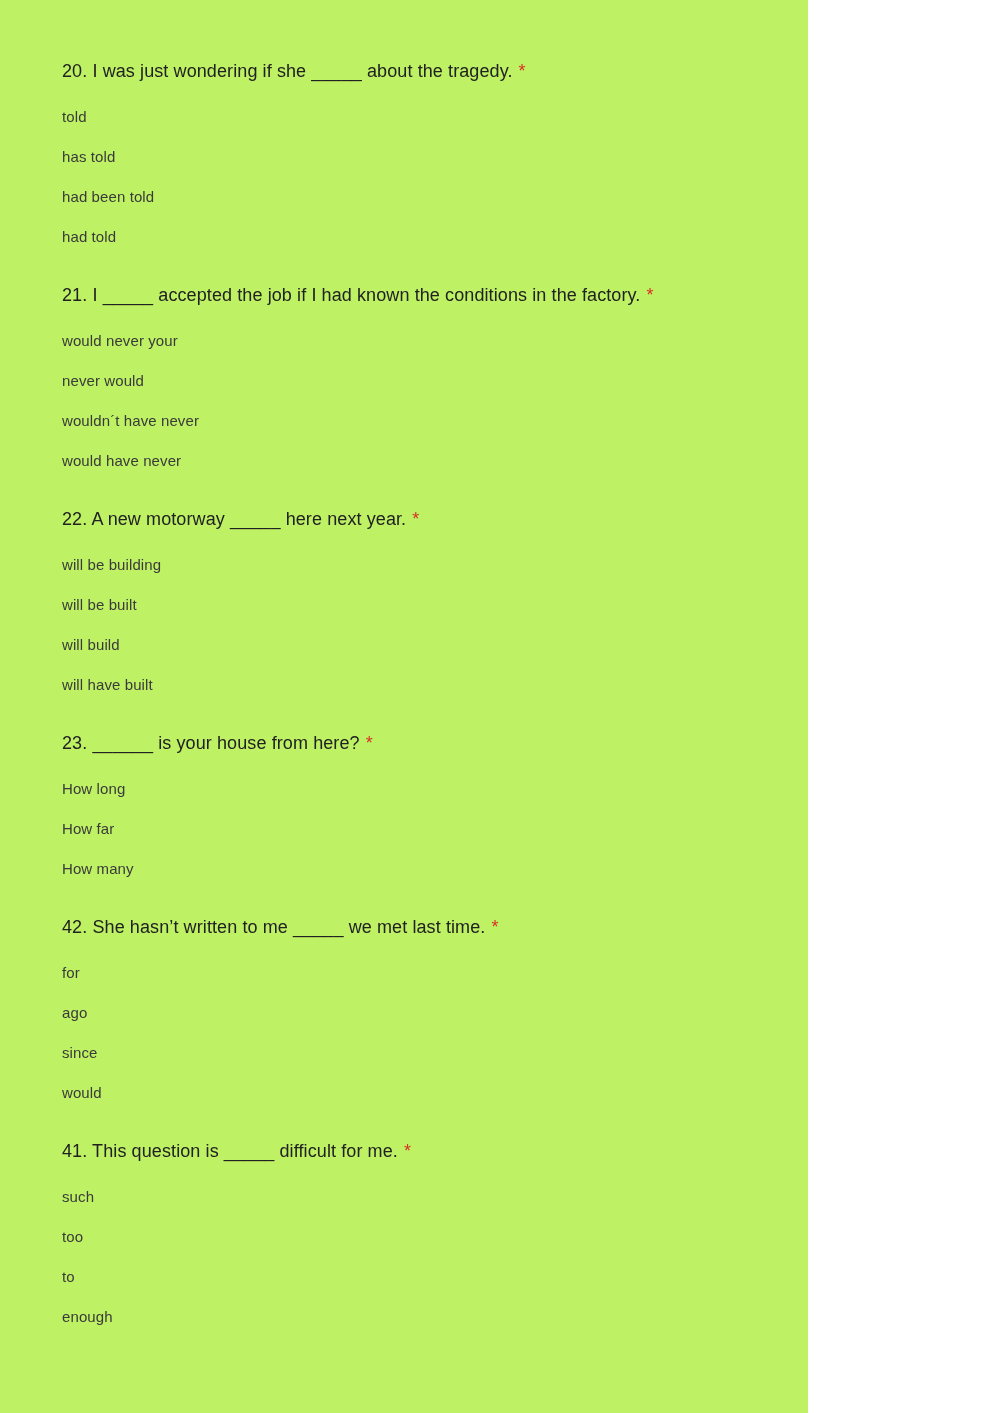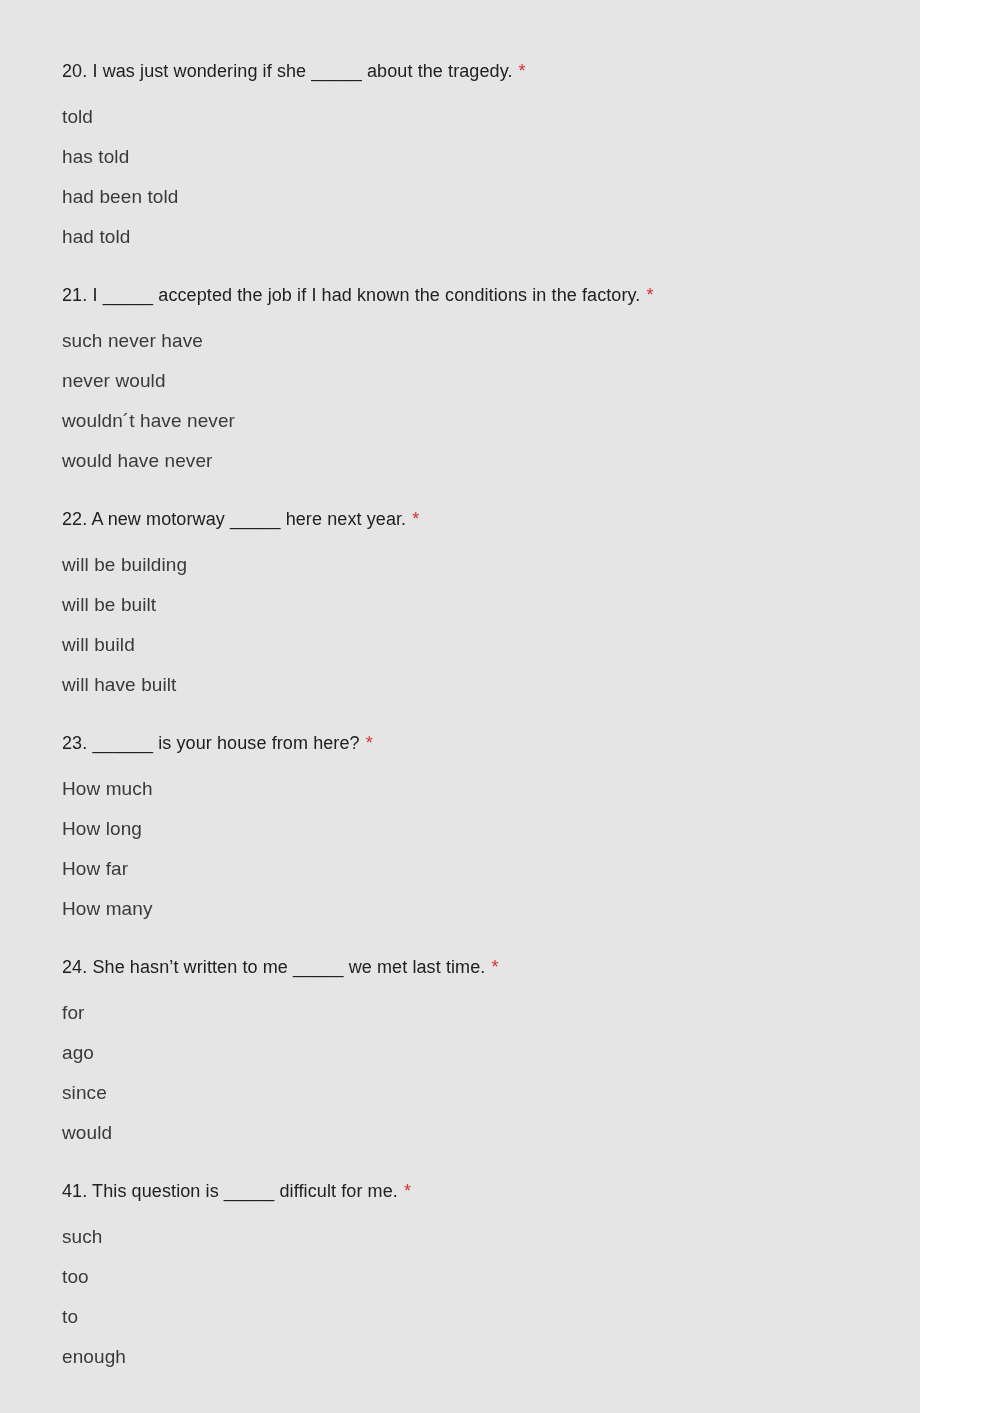--- a/index.html
+++ b/index.html
@@ -9,42 +9,42 @@
   }
   body {
     width: 1000px;
     height: 1413px;
     font-family: "Liberation Sans", sans-serif;
     -webkit-font-smoothing: antialiased;
     overflow: hidden;
   }
   .quiz-page {
     box-sizing: border-box;
-    width: 920px;
+    width: 808px;
     height: 1413px;
     padding: 58px 40px 0 62px;
-    background: #e5e5e5;
+    background: #bef264;
   }
   .question-block {
     margin: 0 0 25px 0;
   }
   .question-title {
     font-size: 18px;
     line-height: 26px;
     font-weight: 400;
     color: #212121;
     margin: 0 0 13px 0;
     letter-spacing: 0.1px;
   }
   .required {
     color: #d93025;
     margin-left: 6px;
   }
   .option {
-    font-size: 19px;
+    font-size: 15px;
     line-height: 40px;
     color: #3a3a3a;
     cursor: pointer;
     letter-spacing: 0.1px;
   }
 </style>
 </head>
 <body>
 
 <div class="quiz-page">
@@ -56,49 +56,48 @@
     <div class="option">told</div>
     <div class="option">has told</div>
     <div class="option">had been told</div>
     <div class="option">had told</div>
   </div>
 
   <div class="question-block">
     <div class="question-title">
       <span>21. I _____ accepted the job if I had known the conditions in the factory.</span><span class="required">*</span>
     </div>
-    <div class="option">such never have</div>
+    <div class="option">would never your</div>
     <div class="option">never would</div>
     <div class="option">wouldn´t have never</div>
     <div class="option">would have never</div>
   </div>
 
   <div class="question-block">
     <div class="question-title">
       <span>22. A new motorway _____ here next year.</span><span class="required">*</span>
     </div>
     <div class="option">will be building</div>
     <div class="option">will be built</div>
     <div class="option">will build</div>
     <div class="option">will have built</div>
   </div>
 
   <div class="question-block">
     <div class="question-title">
       <span>23. ______ is your house from here?</span><span class="required">*</span>
     </div>
-    <div class="option">How much</div>
     <div class="option">How long</div>
     <div class="option">How far</div>
     <div class="option">How many</div>
   </div>
 
   <div class="question-block">
     <div class="question-title">
-      <span>24. She hasn’t written to me _____ we met last time.</span><span class="required">*</span>
+      <span>42. She hasn’t written to me _____ we met last time.</span><span class="required">*</span>
     </div>
     <div class="option">for</div>
     <div class="option">ago</div>
     <div class="option">since</div>
     <div class="option">would</div>
   </div>
 
   <div class="question-block">
     <div class="question-title">
       <span>41. This question is _____ difficult for me.</span><span class="required">*</span>

